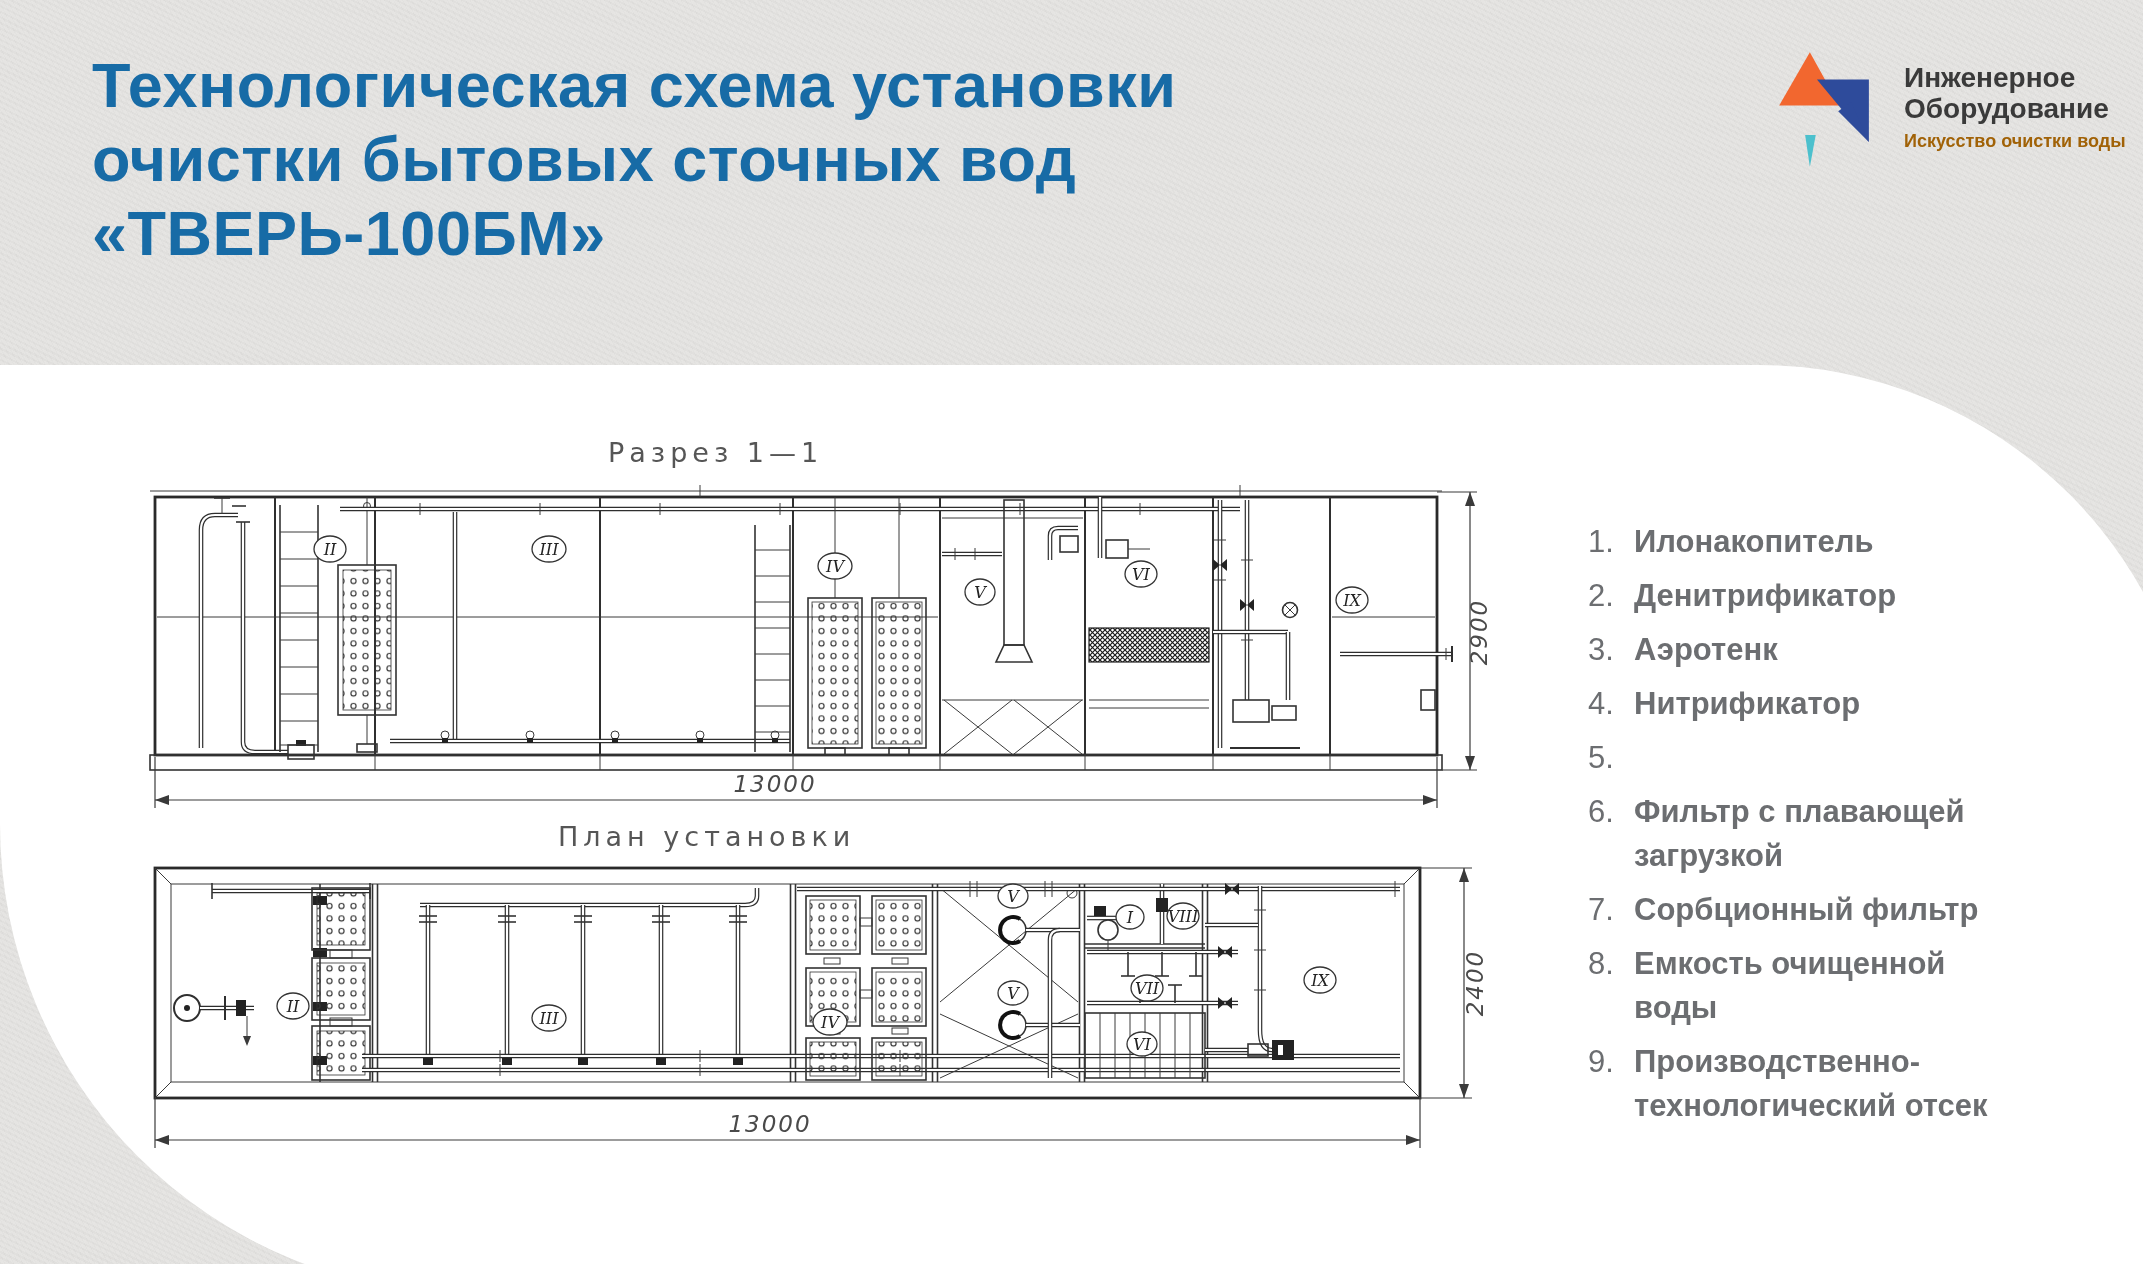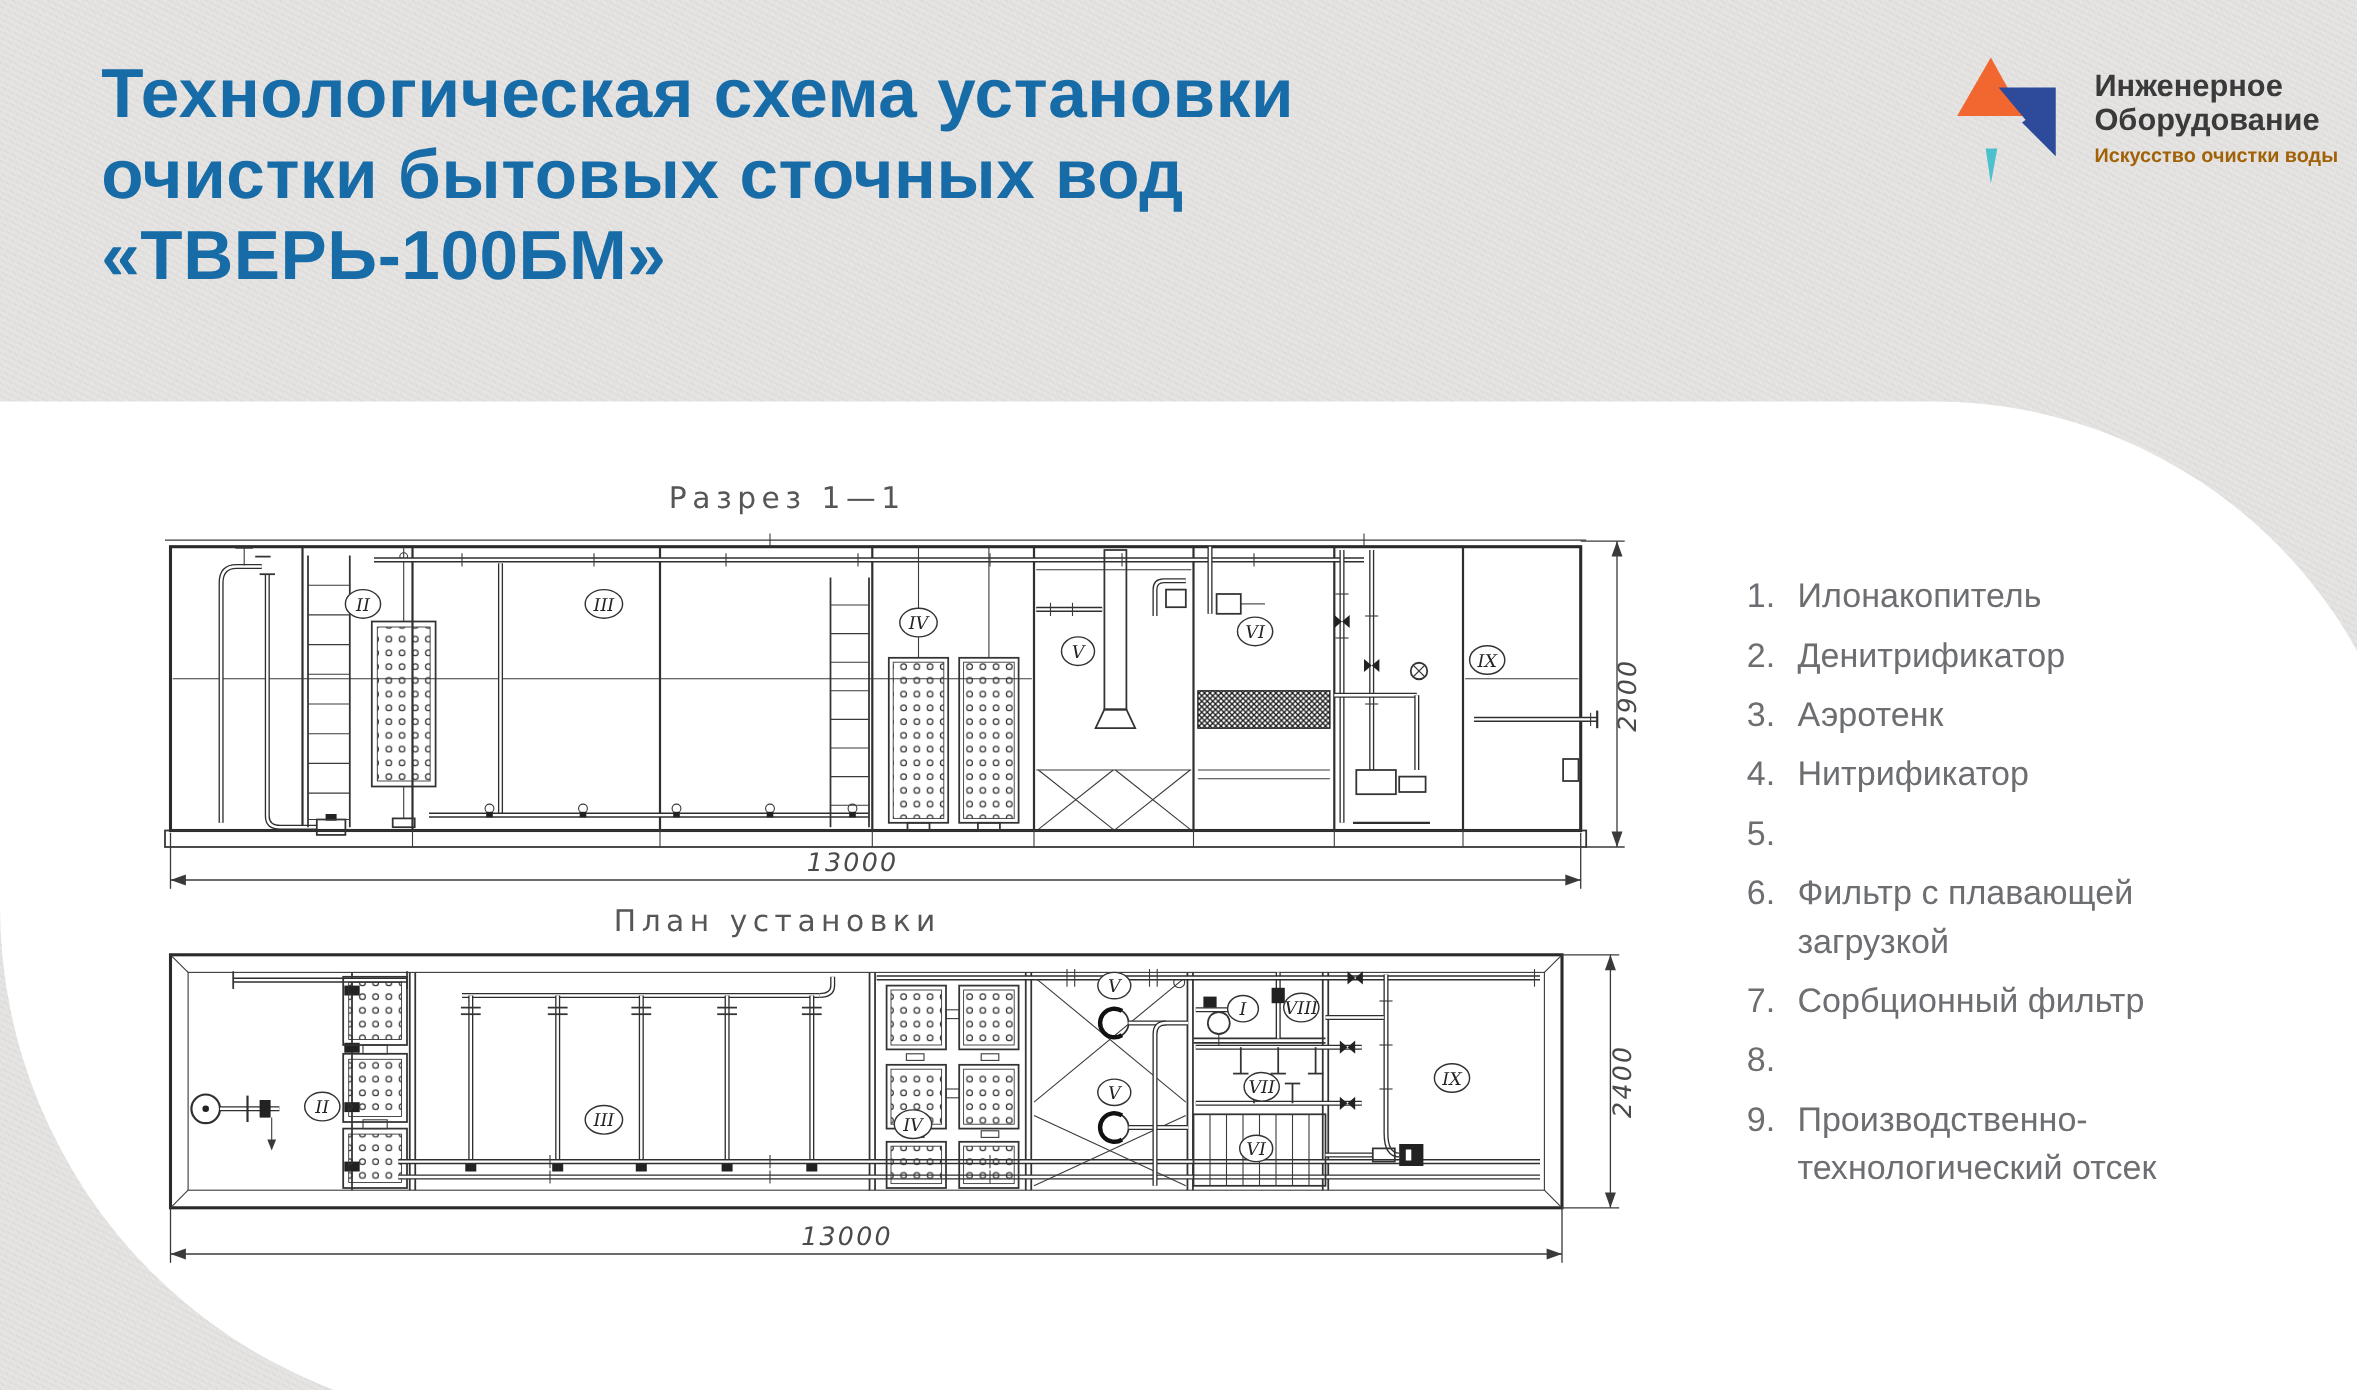--- a/index.html
+++ b/index.html
@@ -24,21 +24,21 @@
     line-height:74px;letter-spacing:.5px;
   }
   .logo{position:absolute;left:1778px;top:50px;width:360px;display:flex;}
   .logo-mark{width:118px;height:118px;flex:0 0 auto;}
   .logo-text{margin-left:8px;padding-top:12px;}
   .logo-name{font-size:28px;font-weight:bold;color:#3a3a3a;line-height:31px;}
   .logo-tagline{margin-top:7px;font-size:18px;font-weight:bold;color:#a16207;}
   .legend{position:absolute;left:1588px;top:520px;width:470px;color:#6c6e71;}
   .legend-item{display:flex;margin-bottom:10px;font-size:31px;line-height:44px;}
   .legend-item .num{width:46px;flex:0 0 auto;}
-  .legend-item .txt{max-width:400px;}
+  .legend-item .txt{max-width:400px;font-weight:bold;}
   svg text{user-select:none;}
   .wall{stroke:#2f2f2f;stroke-width:2px;fill:none;}
   .wall-heavy{stroke:#2a2a2a;stroke-width:2.8px;fill:none;}
   .thin{stroke:#3a3a3a;stroke-width:1px;fill:none;}
   .med{stroke:#333;stroke-width:1.6px;fill:none;}
   .pipe{stroke:#2e2e2e;stroke-width:4.6px;fill:none;}
   .pipe-core{stroke:#ffffff;stroke-width:2.2px;fill:none;}
   .zl-ellipse{fill:#fff;stroke:#333;stroke-width:1.3px;}
   .zlabel{font:italic 16px "DejaVu Serif", serif;fill:#222;text-anchor:middle;}
   .dtitle{font:27px "DejaVu Sans", sans-serif;fill:#565656;letter-spacing:5px;}
@@ -95,20 +95,21 @@
   <div class="legend-item">
       <span class="num">6.</span>
       <span class="txt">Фильтр с плавающей загрузкой</span>
     </div>
   <div class="legend-item">
       <span class="num">7.</span>
       <span class="txt">Сорбционный фильтр</span>
     </div>
   <div class="legend-item">
       <span class="num">8.</span>
+      <span class="txt">Емкость очищенной воды</span>
     </div>
   <div class="legend-item">
       <span class="num">9.</span>
       <span class="txt">Производственно-технологический отсек</span>
     </div>
 </div>
 
 <svg width="2143" height="1264" viewBox="0 0 2143 1264" style="position:absolute;left:0;top:0;">
   <defs>
     <pattern id="dots" width="12" height="12.5" patternUnits="userSpaceOnUse">

